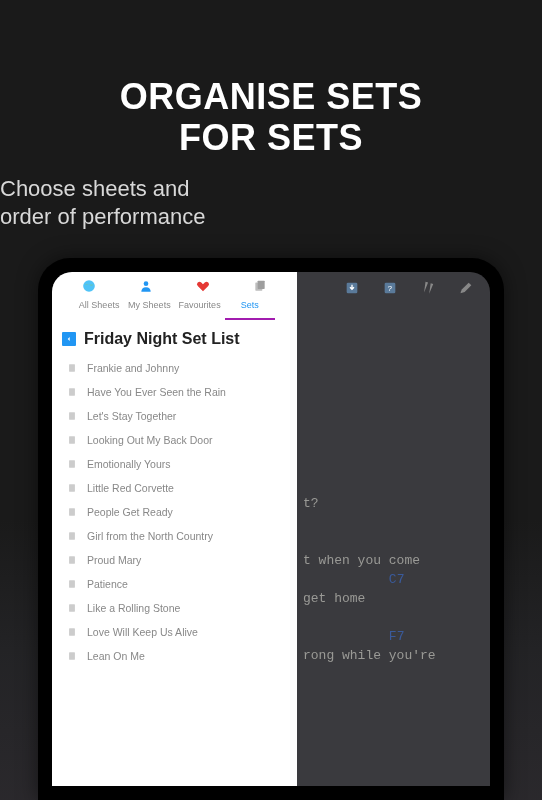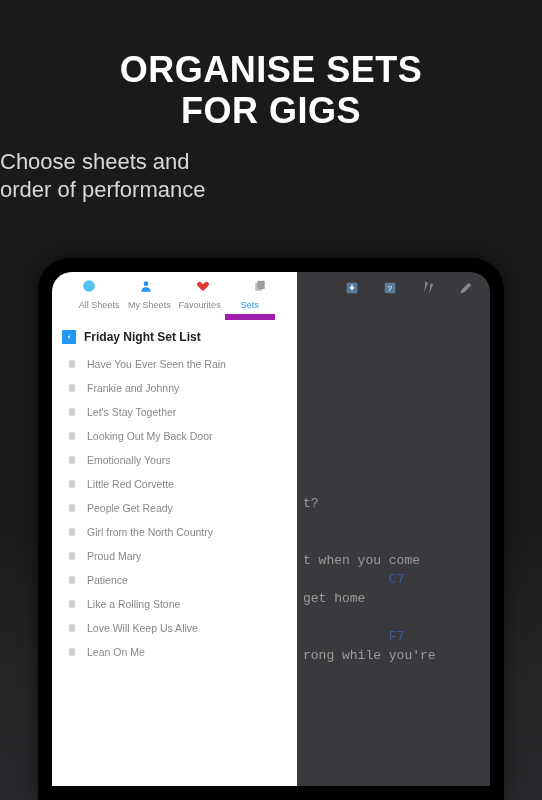--- a/index.html
+++ b/index.html
@@ -22,21 +22,21 @@
       right: 0;
       height: 280px;
       background: linear-gradient(180deg, #1a1a1a 0%, #2a2a2e 50%, #353238 100%);
       opacity: 0.6;
     }
     .promo-title {
       color: #ffffff;
       font-size: 36px;
       font-weight: 600;
       text-align: center;
-      padding-top: 49px;
+      padding-top: 76px;
       line-height: 1.15;
       letter-spacing: 0.5px;
     }
     .promo-subtitle {
       color: #d8d8d8;
       font-size: 22px;
       font-weight: 300;
       padding-top: 16px;
       line-height: 1.3;
     }
@@ -86,27 +86,27 @@
     .tab-label-cell {
       flex: 1;
       text-align: center;
       font-size: 9px;
       color: #888888;
       padding-top: 2px;
       border-bottom: 2px solid transparent;
     }
     .tab-label-cell.active {
       color: #2196F3;
-      border-bottom: 6px solid #a21caf;
+      border-bottom: 2px solid #a21caf;
     }
     .set-header {
       display: flex;
       align-items: center;
       padding: 10px 8px 8px 10px;
-      font-size: 12px;
+      font-size: 16px;
       font-weight: 700;
       color: #222222;
     }
     .set-header-icon {
       width: 14px;
       height: 14px;
       background: #2196F3;
       margin-right: 8px;
       border-radius: 1px;
       display: flex;
@@ -162,21 +162,21 @@
       margin-top: 190px;
     }
   </style>
 </head>
 <body>
 
 <div class="background-overlay"></div>
 
 <div class="promo-title">
   <div>ORGANISE SETS</div>
-  <div>FOR GIGS</div>
+  <div>FOR SETS</div>
 </div>
 <div class="promo-subtitle">
   <div>Choose sheets and</div>
   <div>order of performance</div>
 </div>
 
 <div class="phone-frame">
   <div class="phone-screen">
 
     <div class="sidebar">
@@ -231,29 +231,29 @@
         <span>Friday Night Set List</span>
       </div>
 
       <div class="song-list">
         <div class="song-item">
             <span class="song-icon">
               <svg width="10" height="10" viewBox="0 0 24 24" fill="#ccc">
                 <rect x="5" y="3" width="14" height="18" rx="1"></rect>
               </svg>
             </span>
+            <span>Frankie and Johnny</span>
+          </div>
+        <div class="song-item">
+            <span class="song-icon">
+              <svg width="10" height="10" viewBox="0 0 24 24" fill="#ccc">
+                <rect x="5" y="3" width="14" height="18" rx="1"></rect>
+              </svg>
+            </span>
             <span>Have You Ever Seen the Rain</span>
-          </div>
-        <div class="song-item">
-            <span class="song-icon">
-              <svg width="10" height="10" viewBox="0 0 24 24" fill="#ccc">
-                <rect x="5" y="3" width="14" height="18" rx="1"></rect>
-              </svg>
-            </span>
-            <span>Frankie and Johnny</span>
           </div>
         <div class="song-item">
             <span class="song-icon">
               <svg width="10" height="10" viewBox="0 0 24 24" fill="#ccc">
                 <rect x="5" y="3" width="14" height="18" rx="1"></rect>
               </svg>
             </span>
             <span>Let's Stay Together</span>
           </div>
         <div class="song-item">

